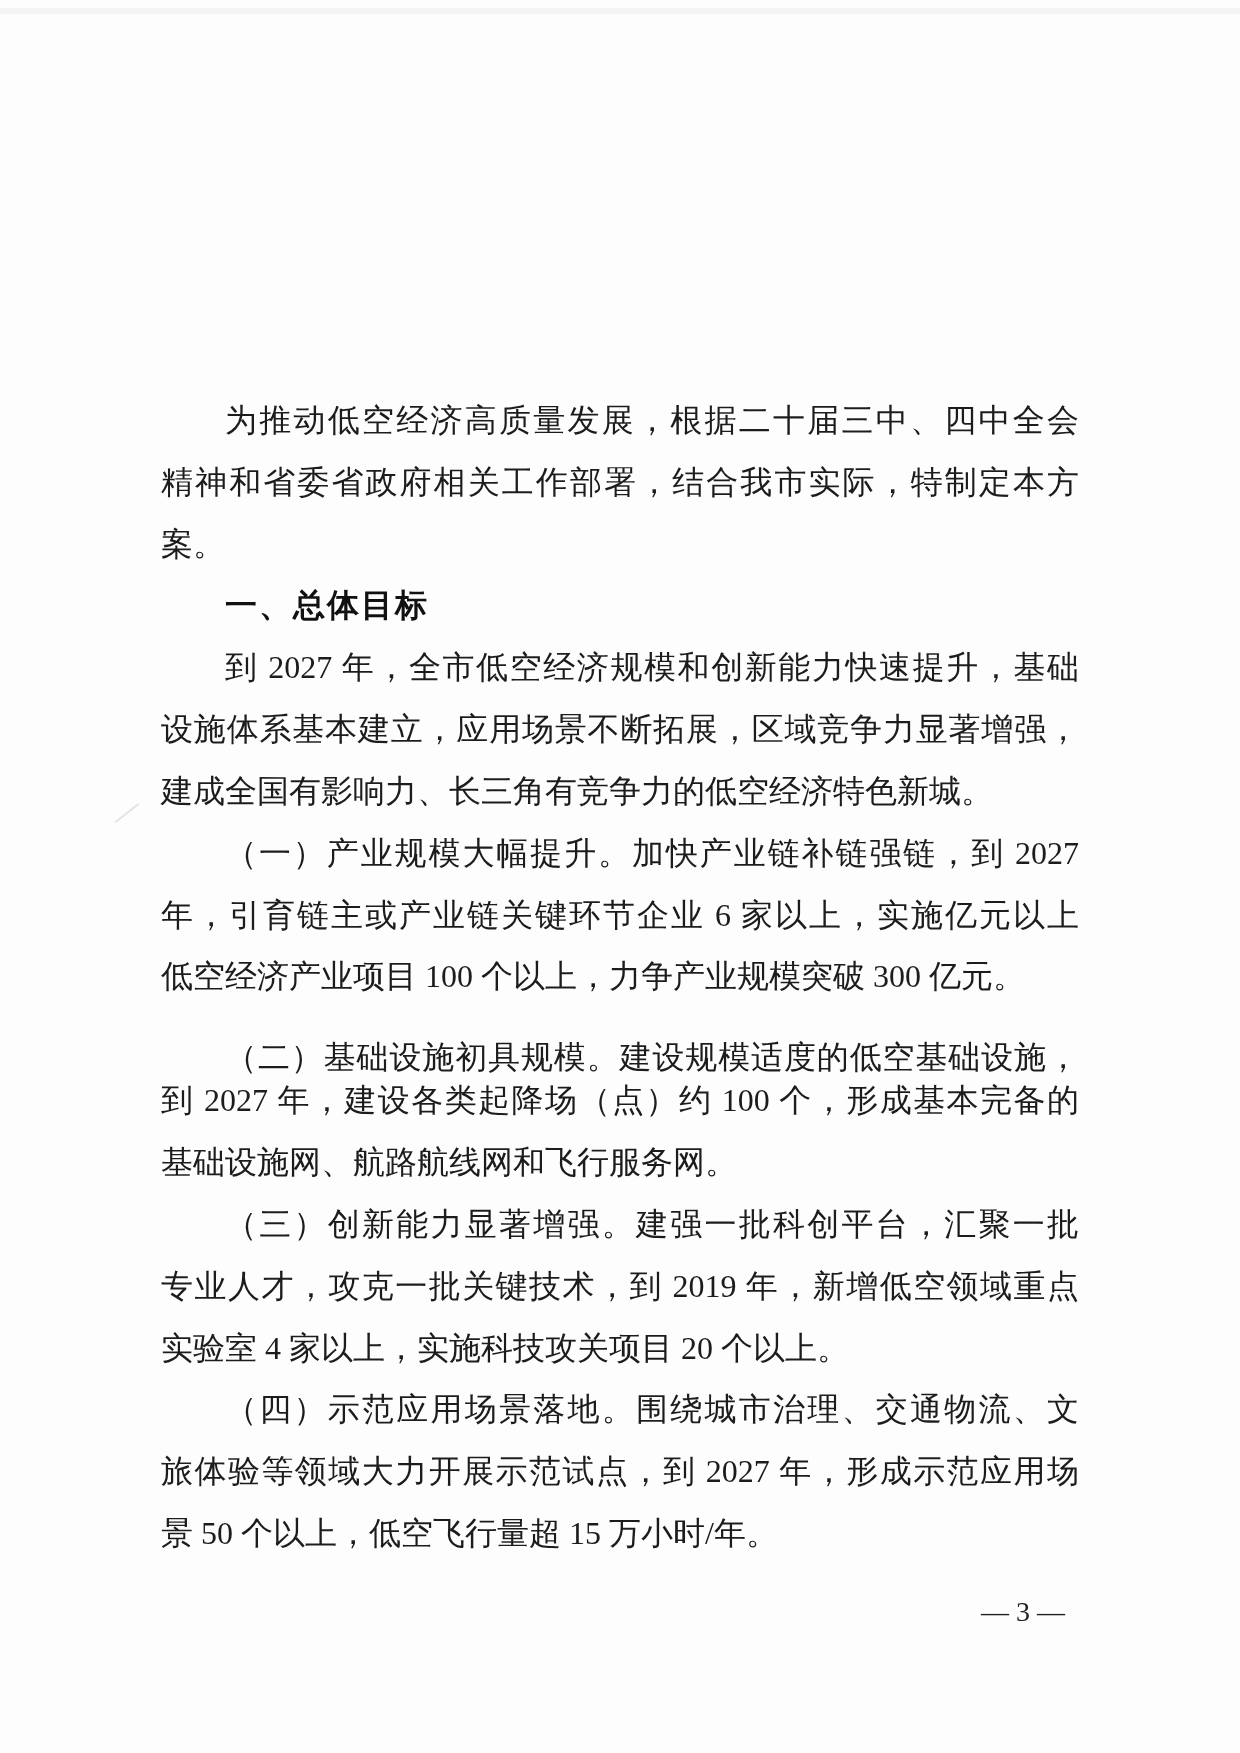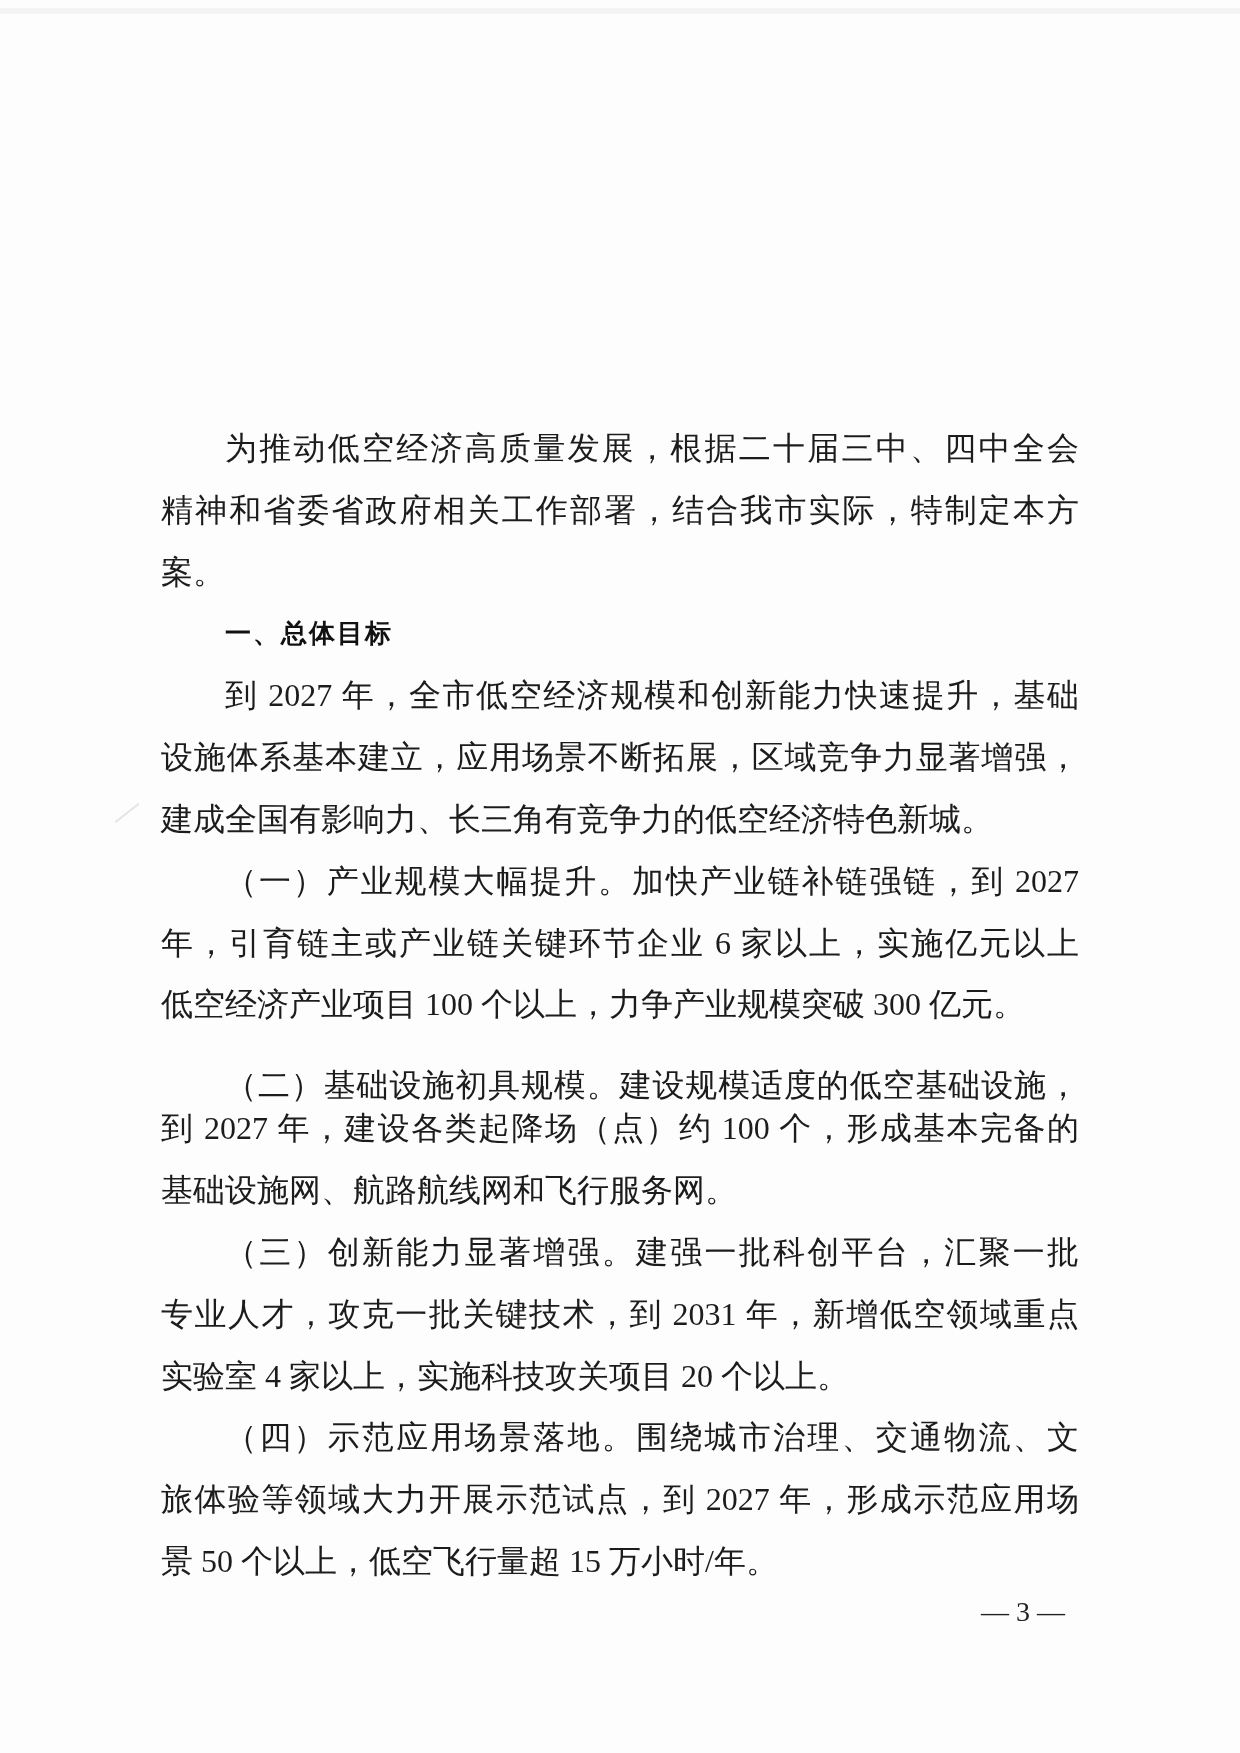--- a/index.html
+++ b/index.html
@@ -59,34 +59,33 @@
   }
   .ln {
     position: absolute;
     left: 161px;
     width: 918px;
     height: 46px;
     line-height: 46px;
     font-size: 32px;
     white-space: nowrap;
     box-sizing: border-box;
-    margin-top: 28px;
   }
   .ln.just {
     white-space: normal;
     text-align: justify;
     text-align-last: justify;
   }
   .ln.ind {
     padding-left: 64px;
   }
   .ln.heading {
     font-family: "Liberation Sans", "DejaVu Sans", sans-serif;
     font-weight: 700;
-    font-size: 26px;
+    font-size: 32px;
     letter-spacing: 2px;
     color: #111;
     text-align: right;
     text-align-last: left;
   }
   .page-number {
     position: absolute;
     top: 1590px;
     left: 923px;
     width: 200px;
@@ -115,21 +114,21 @@
     <div class="ln ind just" style="top:644px"><span>到 2027 年，全市低空经济规模和创新能力快速提升，基础</span></div>
     <div class="ln just" style="top:706px"><span>设施体系基本建立，应用场景不断拓展，区域竞争力显著增强，</span></div>
     <div class="ln" style="top:768px"><span>建成全国有影响力、长三角有竞争力的低空经济特色新城。</span></div>
     <div class="ln ind just" style="top:830px"><span>（一）产业规模大幅提升。</span><span>加快产业链补链强链，到 2027</span></div>
     <div class="ln just" style="top:892px"><span>年，引育链主或产业链关键环节企业 6 家以上，实施亿元以上</span></div>
     <div class="ln" style="top:953px"><span>低空经济产业项目 100 个以上，力争产业规模突破 300 亿元。</span></div>
     <div class="ln ind just" style="top:1034px"><span>（二）基础设施初具规模。</span><span>建设规模适度的低空基础设施，</span></div>
     <div class="ln just" style="top:1077px"><span>到 2027 年，建设各类起降场（点）约 100 个，形成基本完备的</span></div>
     <div class="ln" style="top:1139px"><span>基础设施网、航路航线网和飞行服务网。</span></div>
     <div class="ln ind just" style="top:1201px"><span>（三）创新能力显著增强。</span><span>建强一批科创平台，汇聚一批</span></div>
-    <div class="ln just" style="top:1263px"><span>专业人才，攻克一批关键技术，到 2031 年，新增低空领域重点</span></div>
+    <div class="ln just" style="top:1263px"><span>专业人才，攻克一批关键技术，到 2019 年，新增低空领域重点</span></div>
     <div class="ln" style="top:1325px"><span>实验室 4 家以上，实施科技攻关项目 20 个以上。</span></div>
     <div class="ln ind just" style="top:1386px"><span>（四）示范应用场景落地。</span><span>围绕城市治理、交通物流、文</span></div>
     <div class="ln just" style="top:1448px"><span>旅体验等领域大力开展示范试点，到 2027 年，形成示范应用场</span></div>
     <div class="ln" style="top:1510px"><span>景 50 个以上，低空飞行量超 15 万小时/年。</span></div>
   </div>
 
   <div class="page-number">— 3 —</div>
 
 </div>
 

